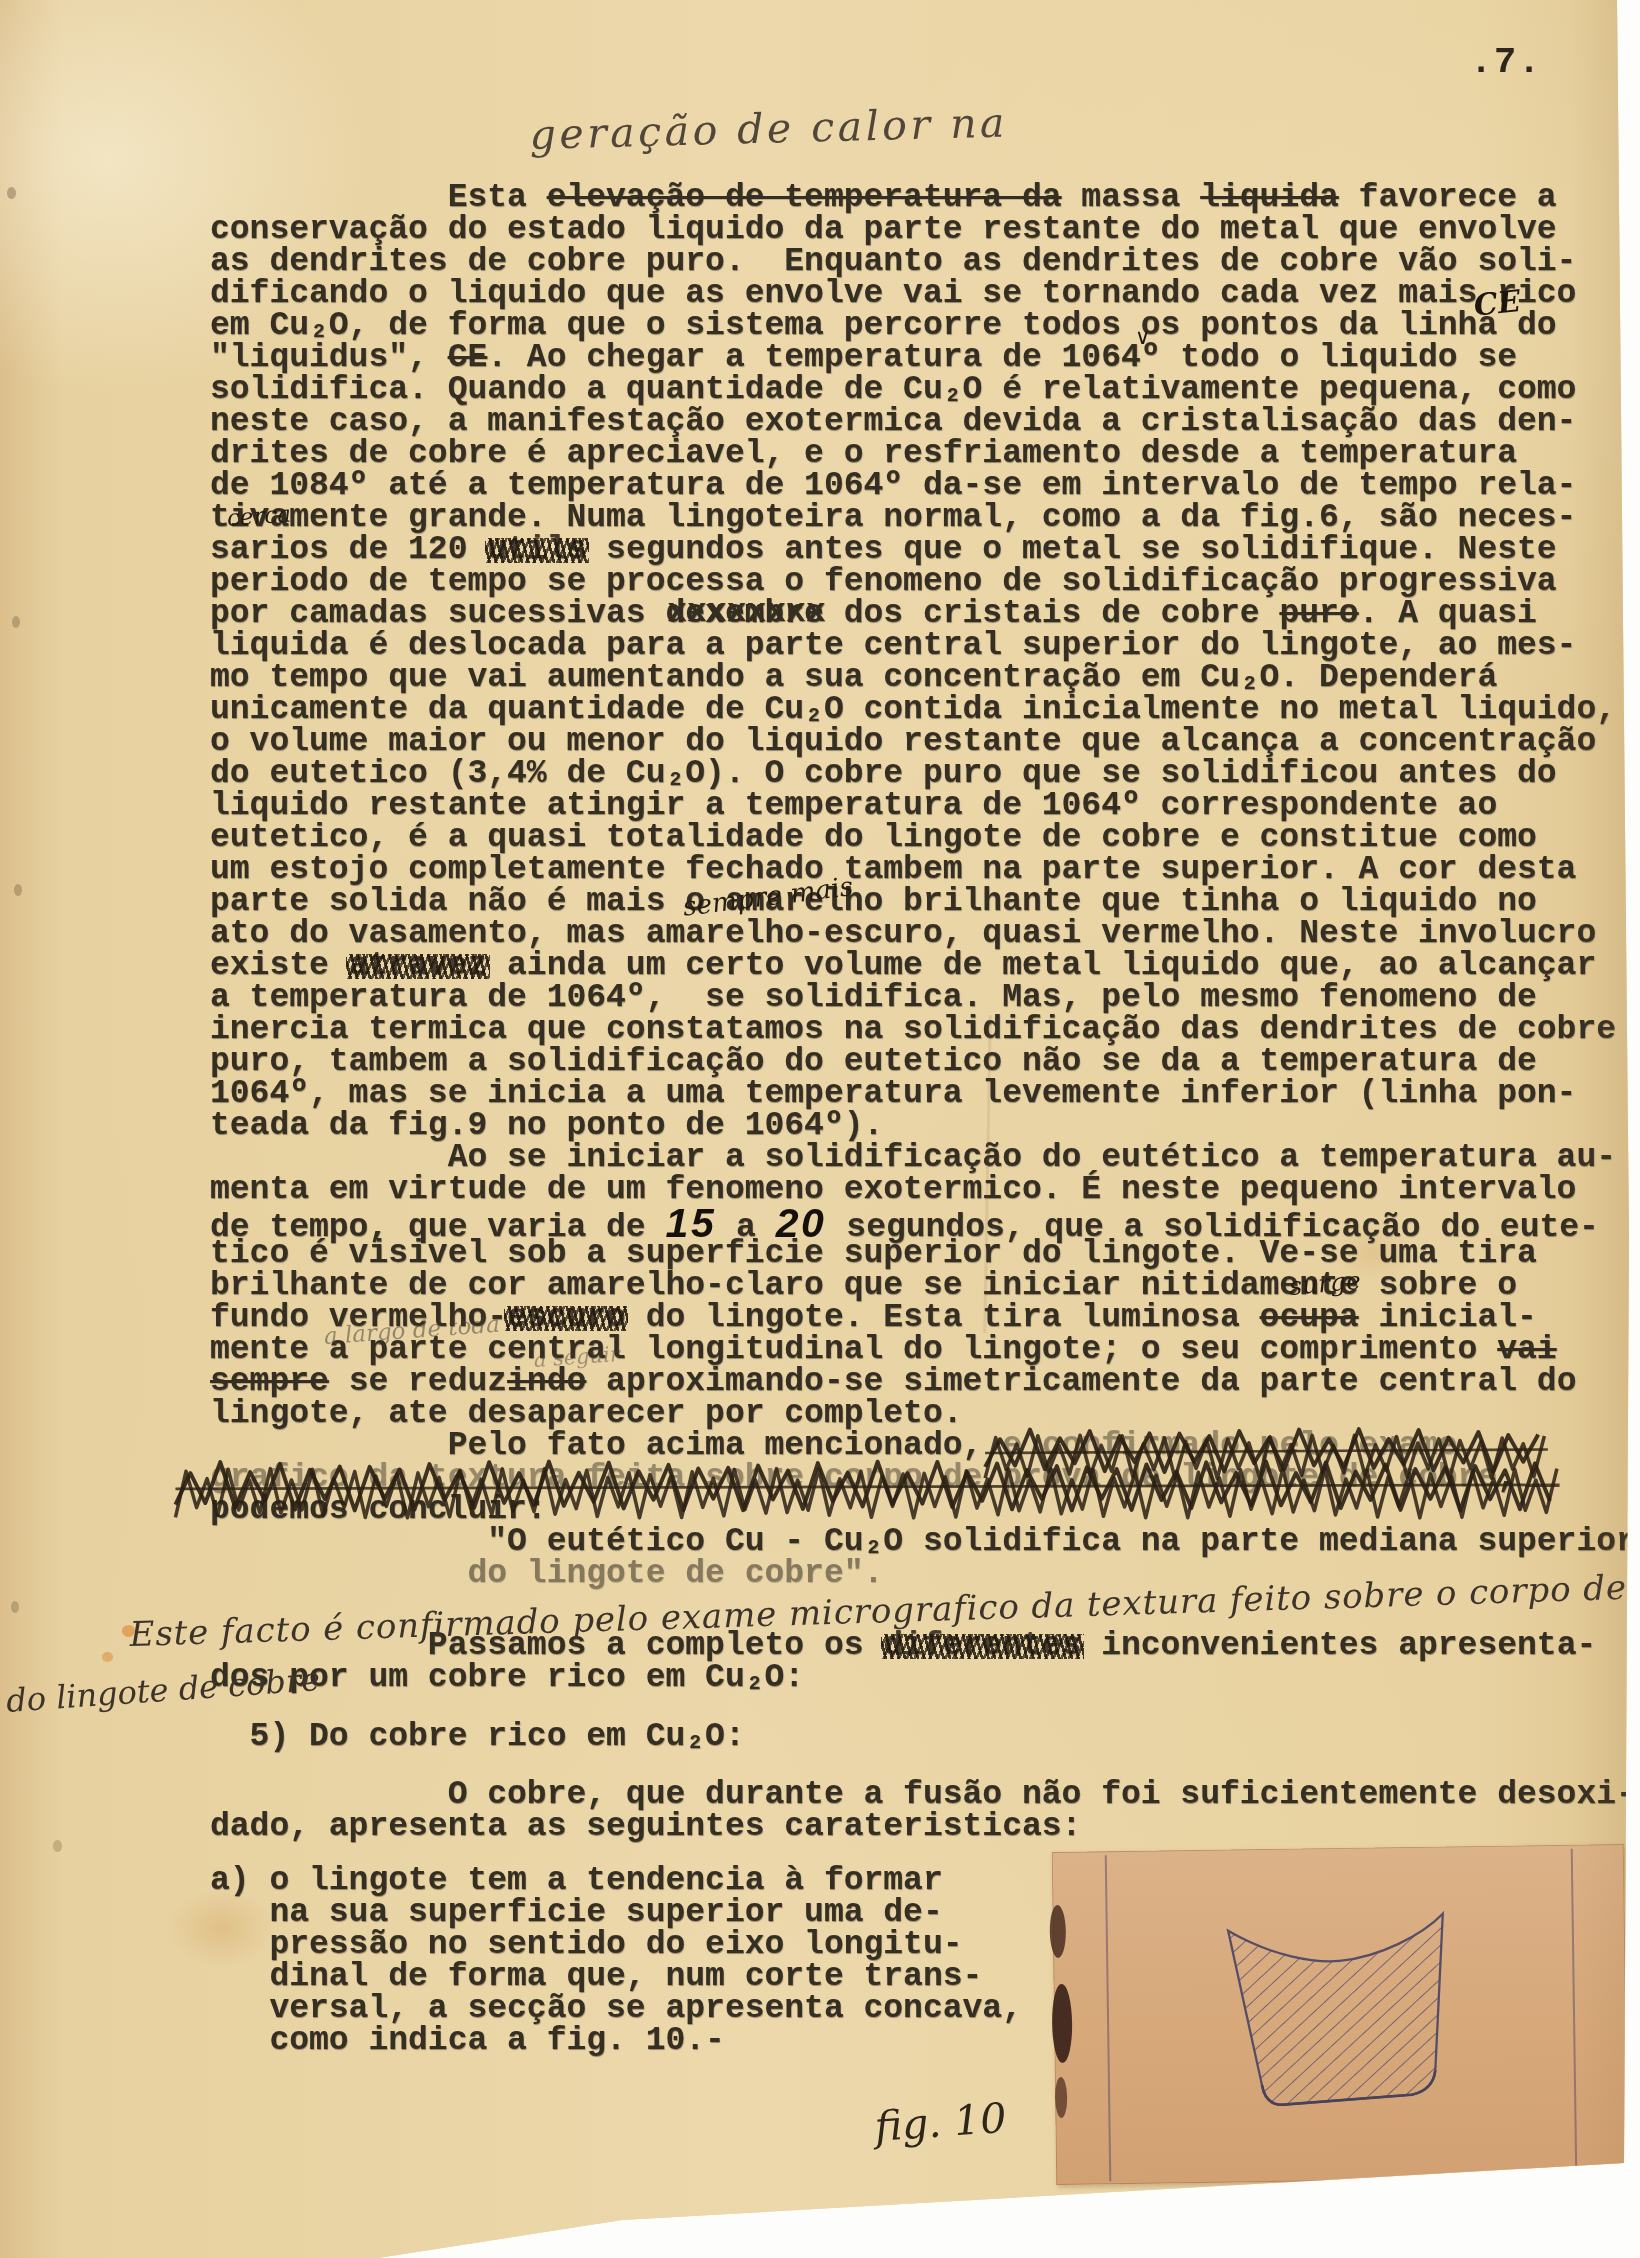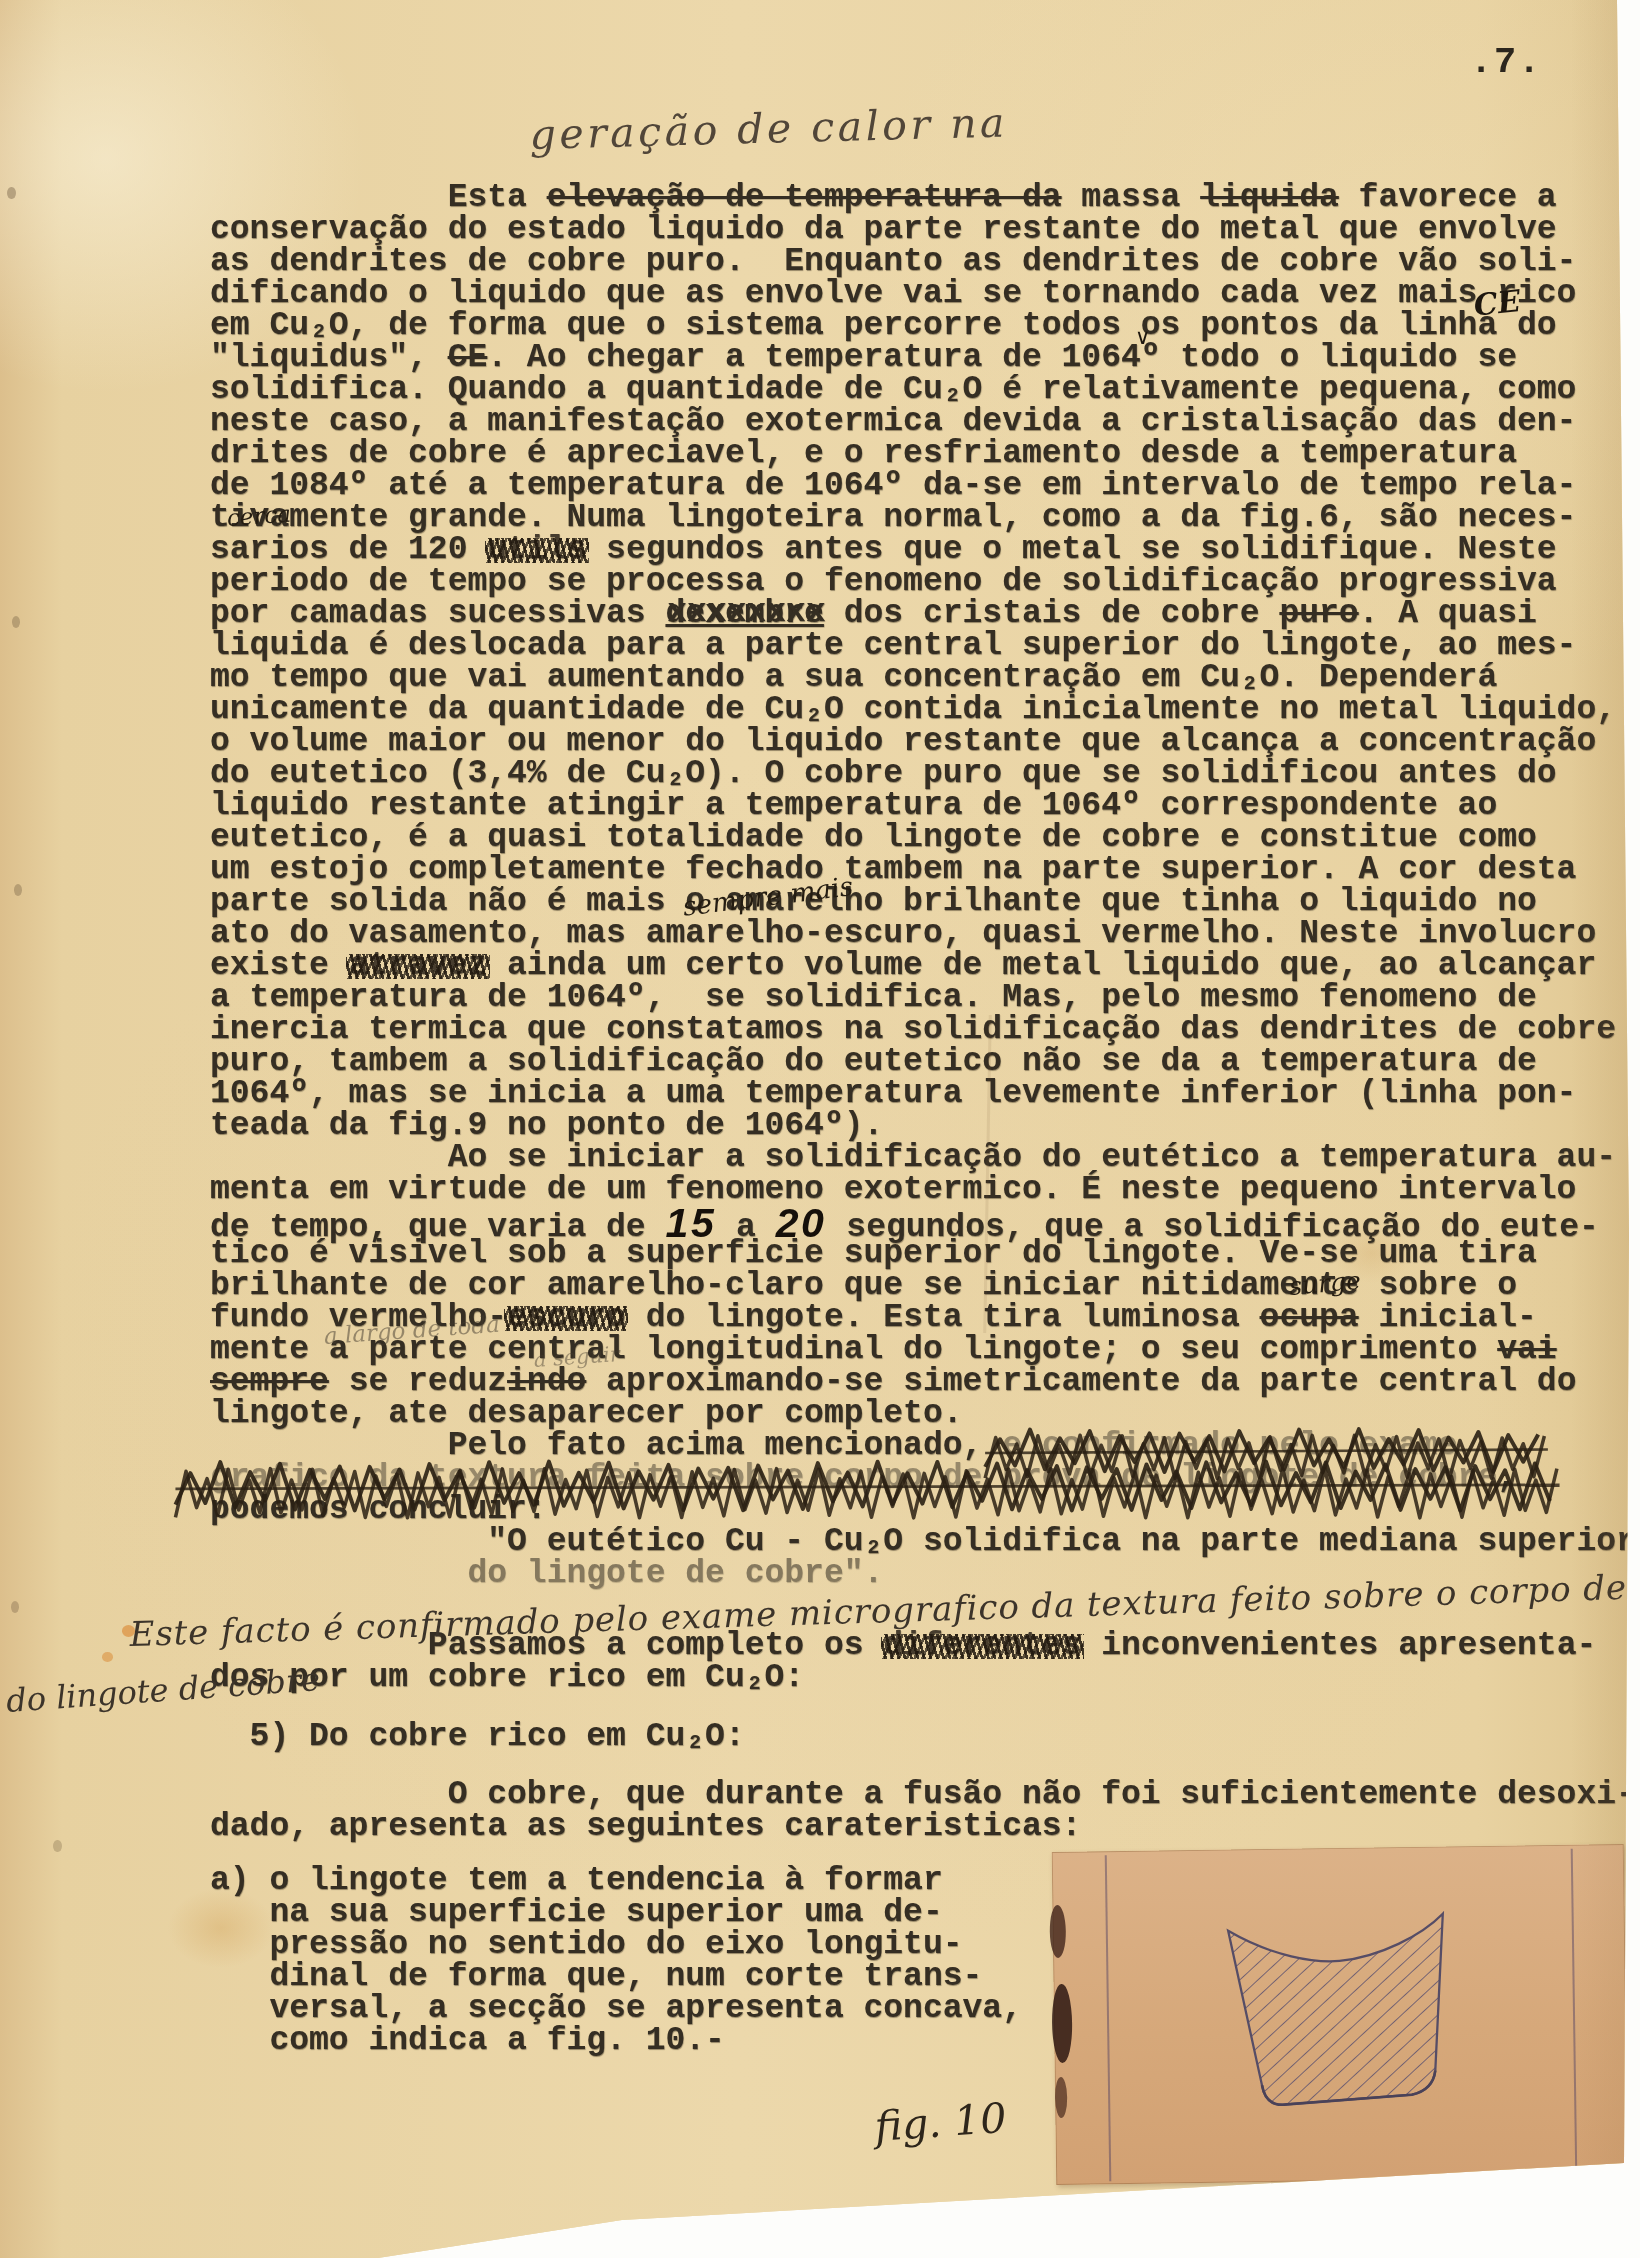--- a/index.html
+++ b/index.html
@@ -28,21 +28,21 @@
   .tline span{display:inline-block;height:32px;}
   .dim{opacity:.55;}
   .st{text-decoration:line-through;text-decoration-thickness:2.6px;}
   .ul{text-decoration-thickness:2.6px;text-underline-offset:6.2px;}
   .gh{opacity:.45;}
   .scr{position:relative;color:#473d2e;}
   .scr::before{content:"";position:absolute;left:-2.6px;right:-2.6px;top:4.4px;bottom:2.6px;
     background:
       repeating-linear-gradient(75deg, transparent 0 3.5px, rgba(32,24,14,.85) 3.5px 6.2px),
       repeating-linear-gradient(115deg, transparent 0 4.4px, rgba(32,24,14,.7) 4.4px 7px);}
-  .xo{position:relative;text-decoration:underline;}
+  .xo{position:relative;}
   .xo::after{content:attr(data-x);position:absolute;left:1.8px;top:-0.9px;color:#352e23;}
   .ink{font-family:Liberation Sans, sans-serif;font-style:italic;font-weight:700;font-size:41px;
        color:#16100a;letter-spacing:2.6px;position:relative;top:0.9px;text-shadow:none;}
   
   .hand{position:absolute;font-family:"DejaVu Serif",serif;font-style:italic;
         color:#453c2f;white-space:nowrap;transform-origin:left top;}
   #hand-top{left:529px;top:111px;font-size:41px;letter-spacing:3.5px;transform:rotate(-1.5deg);color:#514639;}
   #hand-ce{left:1472px;top:288px;font-size:30px;font-weight:700;color:#1d160e;transform:rotate(-6deg);}
   #hand-caret{left:1135px;top:325px;font-size:21px;color:#1d160e;}
   #hand-cerca{left:226px;top:505px;font-size:23px;color:#241c11;transform:rotate(-4deg);}

